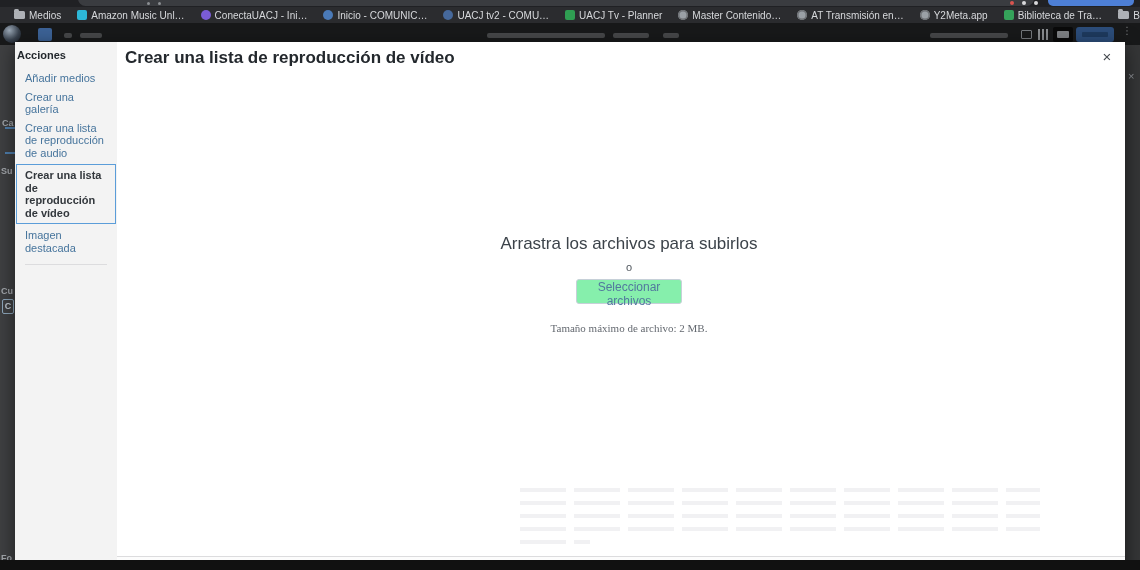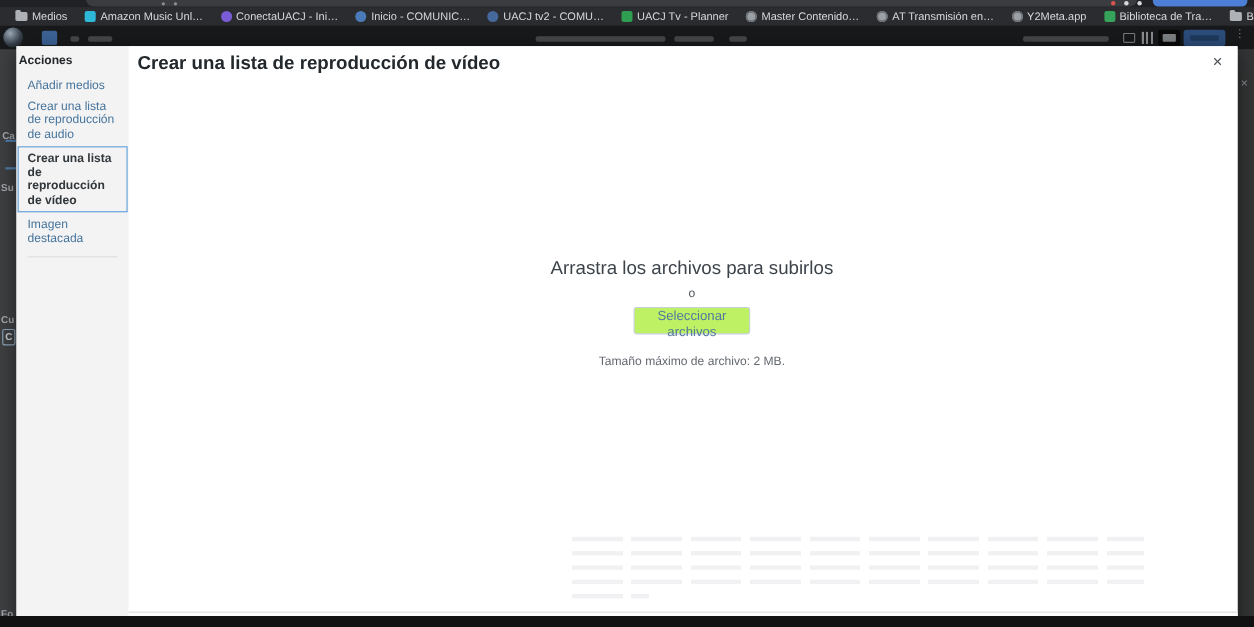--- a/index.html
+++ b/index.html
@@ -71,24 +71,24 @@
   .tab.active{ background:#fff; border-right:1px solid #ddd; border-bottom:1px solid #fff; font-weight:bold; margin-bottom:-1px; cursor:default;}
   .expand-details{ position:absolute; right:12px; top:3px; display:flex; align-items:center; gap:5px; cursor:pointer;}
   .expand-circle{ width:11px; height:11px; border-radius:50%; background:#a7aaad; position:relative;}
   .expand-circle::after{ content:""; position:absolute; left:3px; top:3px; width:0; height:0;
     border-top:2.5px solid transparent; border-bottom:2.5px solid transparent; border-right:4px solid #fff;}
   .expand-label{ font-size:11px; color:#9ca1a6;}
 
   .dropzone{ position:absolute; left:16px; right:0; top:192px; text-align:center;}
   .drop-instructions{ font-size:17px; color:#3c434a;}
   .drop-sep{ font-size:11px; color:#50575e; margin-top:7px;}
-  .select-files-btn{ display:inline-block; margin-top:6px; width:106px; height:25px; background:#bef264;
+  .select-files-btn{ display:inline-block; margin-top:6px; width:106px; height:25px; background:#86efac;
     border:1px solid #c6d0d8; border-radius:3px; font-size:12px; color:#52789e; cursor:pointer;
     font-family:"Liberation Sans", sans-serif;}
-  .max-size{ font-size:11px; color:#646970; margin-top:13px;}
+  .max-size{ font-size:11px; color:#646970; margin-top:13px;font-family:Liberation Serif, serif;}
 
   .ghost-rows{ position:absolute; left:403px; top:446px; width:520px;}
   .ghost-row{ height:4px; margin-bottom:9px;
     background:repeating-linear-gradient(90deg,#f1f1f3 0 46px, transparent 46px 54px);}
   .ghost-row.short{ width:70px;}
 
   .modal-toolbar{ position:absolute; left:0; right:0; top:514px; height:60px; background:#fcfcfc; border-top:1px solid #dcdcde;}
   .toolbar-ghost-btn{ position:absolute; right:15px; top:9px; width:150px; height:32px; background:#f1f1f2;
     border:1px solid #d5d7da; border-radius:3px;}
 </style>
@@ -182,20 +182,21 @@
   <span class="frag" style="left:1px; top:286px;">Cu</span>
   <span class="frag-cbox">C</span>
   <span class="frag" style="left:1px; top:553px;">Fo</span>
   <span class="bg-close">×</span>
 
   <div class="modal">
 
     <div class="modal-menu">
       <div class="menu-heading">Acciones</div>
       <a class="menu-item">Añadir medios</a>
+      <a class="menu-item">Crear una galería</a>
       <a class="menu-item">Crear una lista de reproducción de audio</a>
       <a class="menu-item active">Crear una lista de reproducción de vídeo</a>
       <a class="menu-item">Imagen destacada</a>
       <hr class="menu-sep">
     </div>
 
     <div class="modal-content">
       <h1 class="modal-title">Crear una lista de reproducción de vídeo</h1>
       <button class="modal-close">×</button>
 

